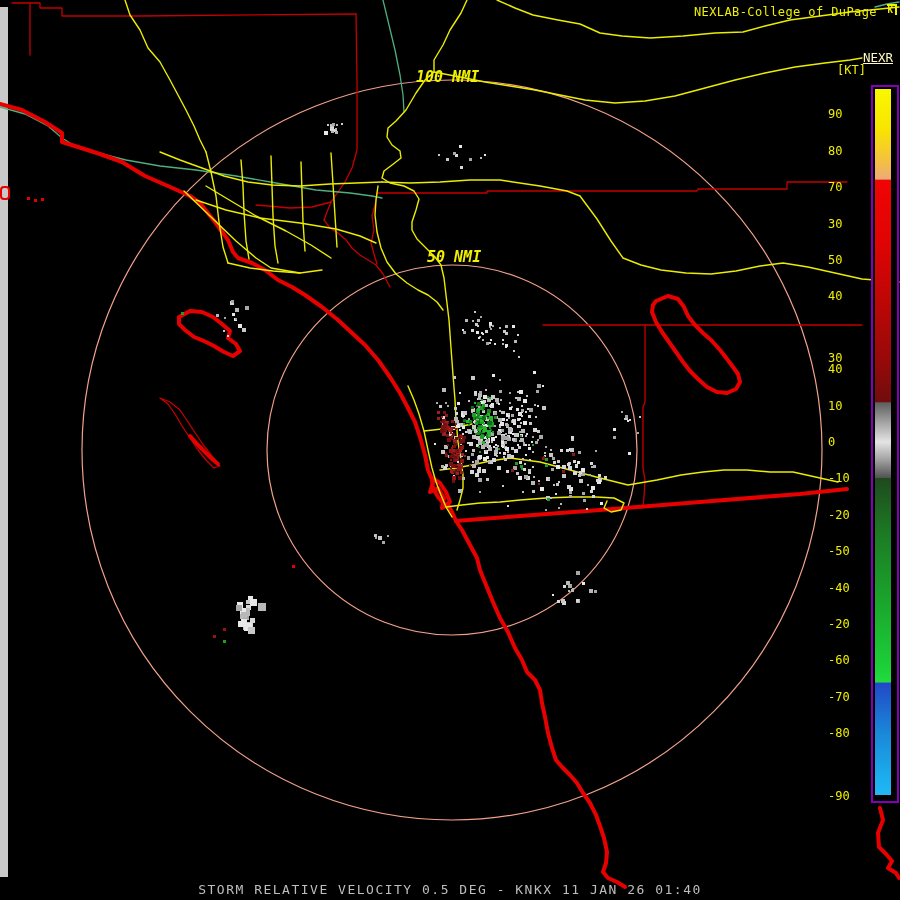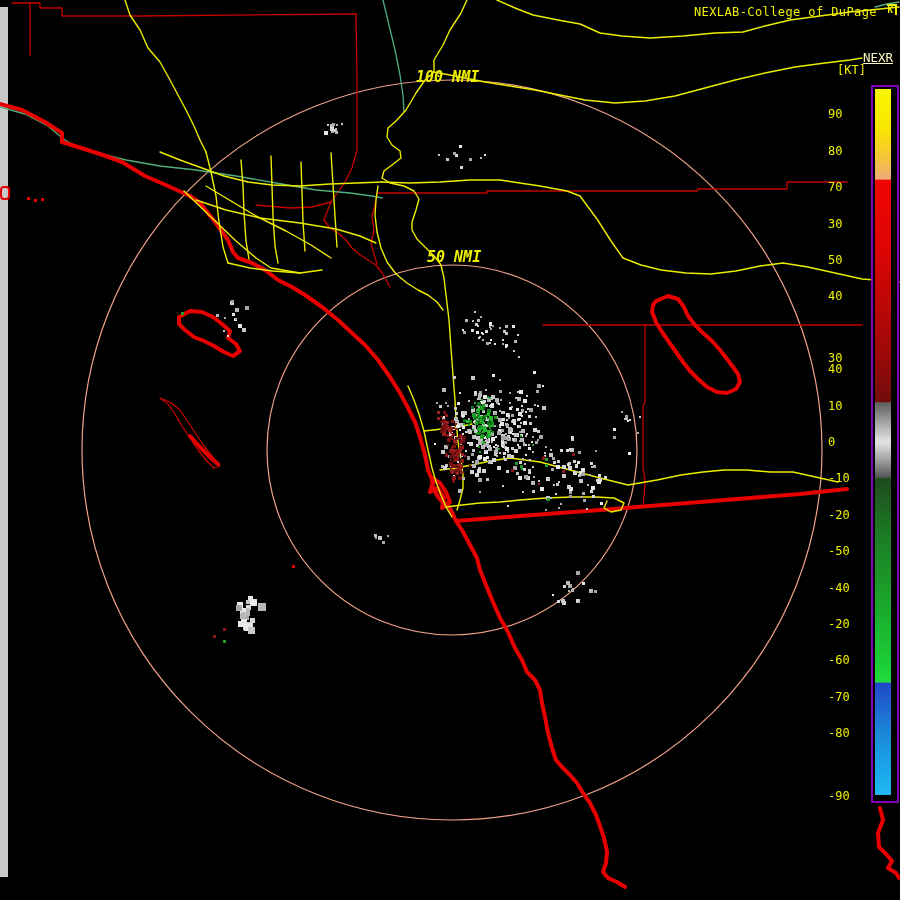--- a/index.html
+++ b/index.html
@@ -854,13 +854,14 @@
       <span class="cbtick" style="top: 507.784px;">-20</span>
       <span class="cbtick" style="top: 544.175px;">-50</span>
       <span class="cbtick" style="top: 580.567px;">-40</span>
       <span class="cbtick" style="top: 616.959px;">-20</span>
       <span class="cbtick" style="top: 653.351px;">-60</span>
       <span class="cbtick" style="top: 689.742px;">-70</span>
       <span class="cbtick" style="top: 726.134px;">-80</span>
       <span class="cbtick" style="top: 762.526px; margin-top: 26px;">-90</span>
     </div>
 
+  <div class="ovl" id="caption" style="color: rgb(189, 189, 189);">STORM RELATIVE VELOCITY 0.5 DEG - KNKX 11 JAN 26 01:40</div>
 </div>
 
 </body></html>

